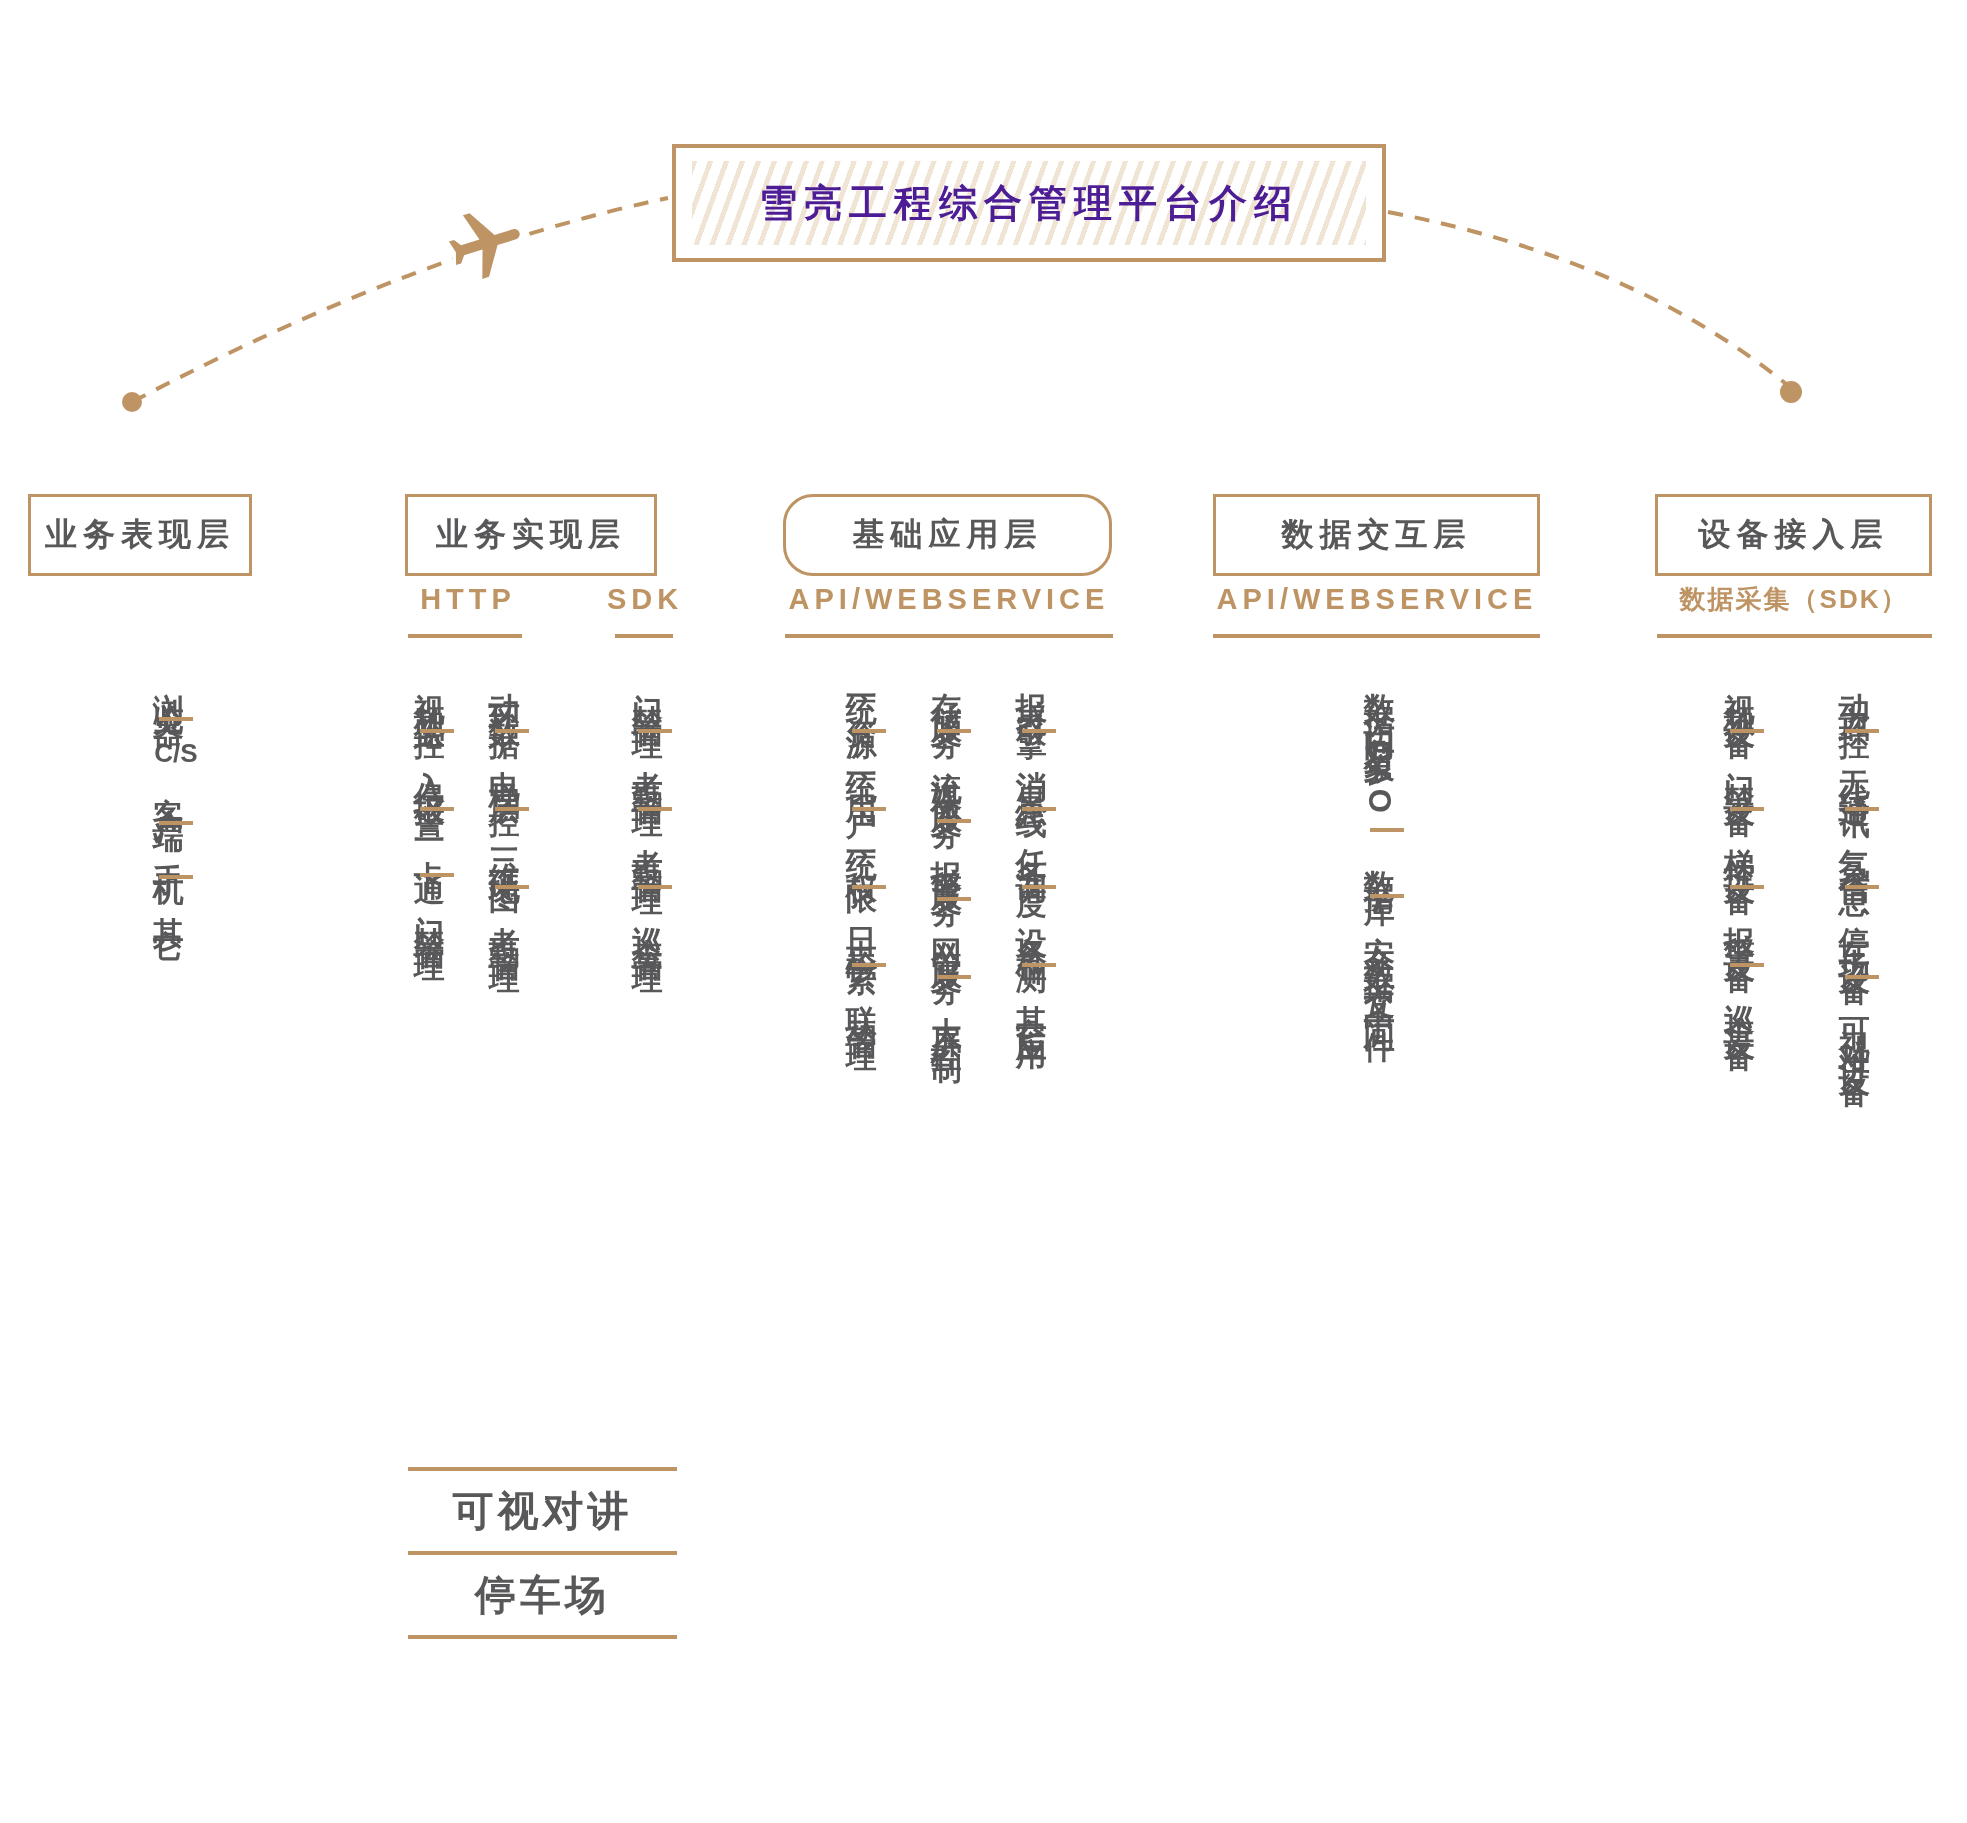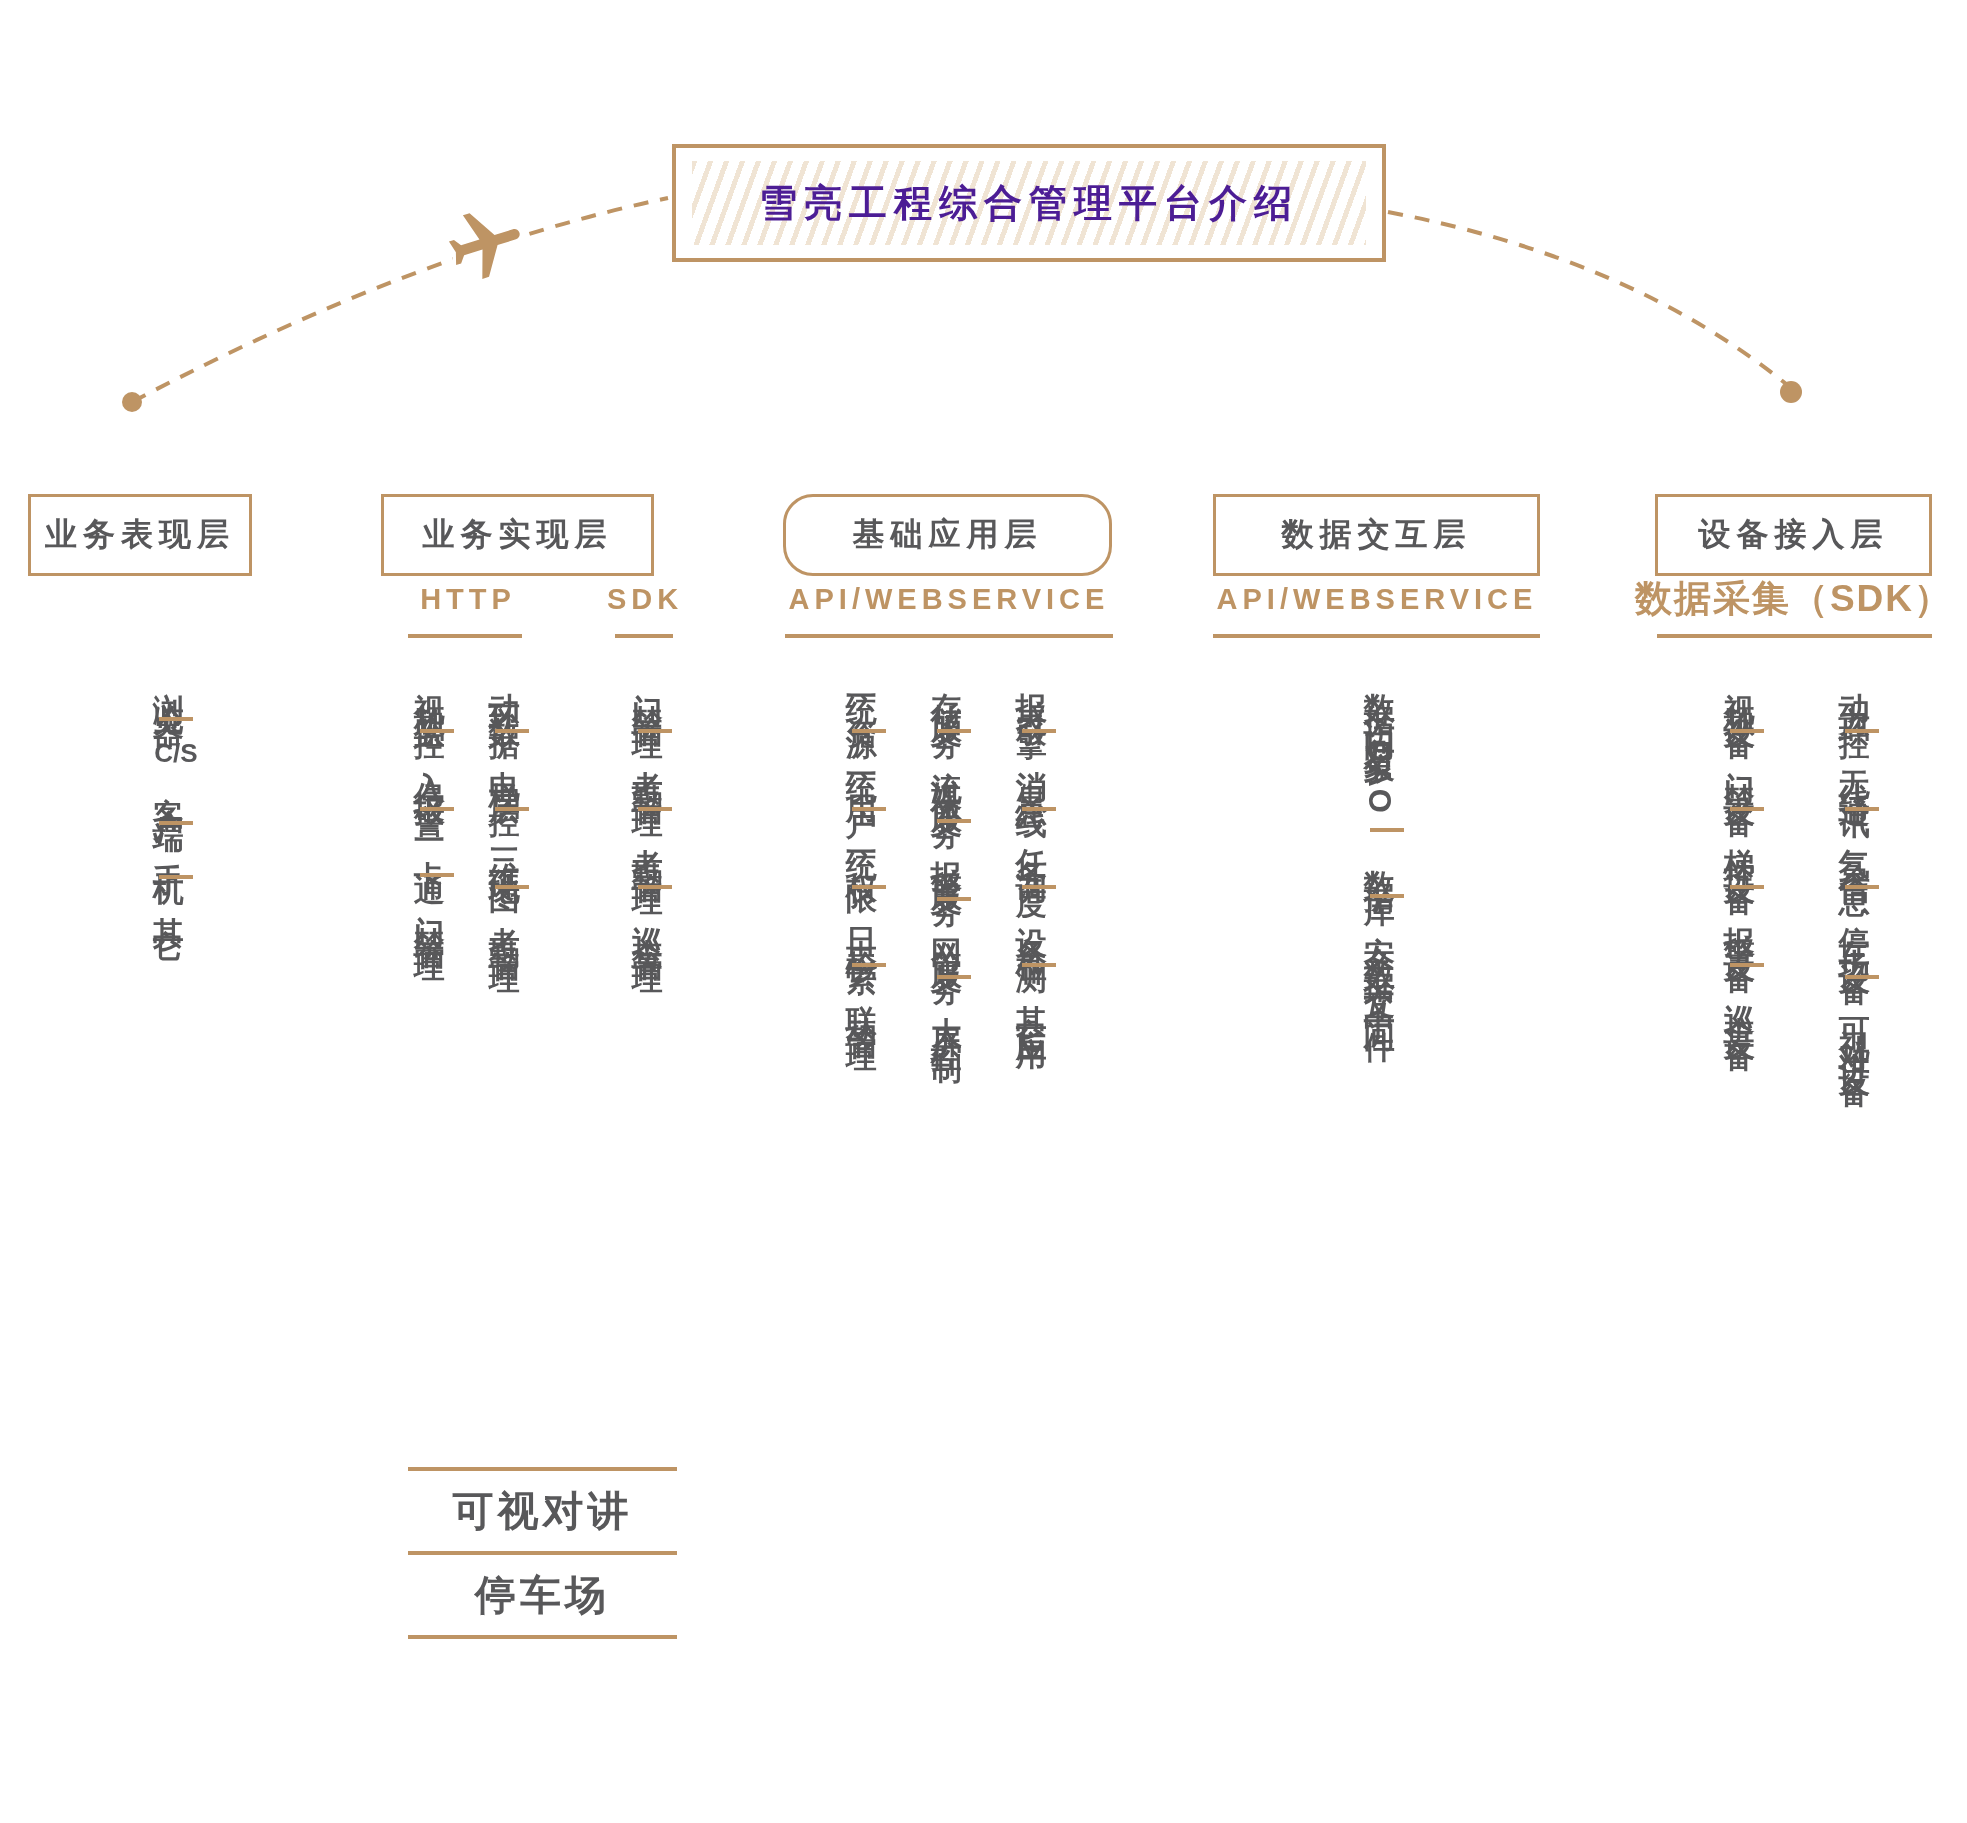--- a/index.html
+++ b/index.html
@@ -26,21 +26,21 @@
   .hdr{
     position:absolute;top:451px;height:82px;border:3px solid var(--accent);box-sizing:border-box;
     background:#fff;display:flex;align-items:center;justify-content:center;
     font-size:32px;font-weight:bold;color:var(--text);letter-spacing:6px;white-space:nowrap;margin-top:43px;
   }
   
   .sublabel{
     position:absolute;top:566px;height:46px;display:flex;align-items:center;justify-content:center;
     font-size:29px;font-weight:bold;color:var(--accent);letter-spacing:5px;white-space:nowrap;margin-top:10px;
   }
-  .sublabel.cjk{font-size:37px;letter-spacing:2px;}
+  .sublabel.cjk{font-size:26px;letter-spacing:2px;}
   .ulbar{position:absolute;top:634px;height:4px;background:var(--accent);}
   
   .strip{
     position:absolute;top:668px;
     writing-mode:vertical-rl;text-orientation:mixed;
     font-size:31px;font-weight:bold;color:var(--text);
     letter-spacing:12px;line-height:1.15;white-space:nowrap;
   }
   .strip .sep{
     display:inline-block;width:34px;height:4px;background:var(--accent);
@@ -78,21 +78,21 @@
   </svg>
 
   <div class="title-box">
     <div class="title-stripes"></div>
     <span class="title-text">雪亮工程综合管理平台介绍</span>
   </div>
 
   <div class="hdr" style="left:28px;width:224px;">
     <span>业务表现层</span>
   </div>
-  <div class="hdr" style="left:381px;width:273px;">
+  <div class="hdr" style="left:405px;width:252px;">
     <span>业务实现层</span>
   </div>
   <div class="hdr" style="left:783px;width:329px;border-radius:30px;">
     <span>基础应用层</span>
   </div>
   <div class="hdr" style="left:1213px;width:327px;">
     <span>数据交互层</span>
   </div>
   <div class="hdr" style="left:1655px;width:277px;">
     <span>设备接入层</span>

